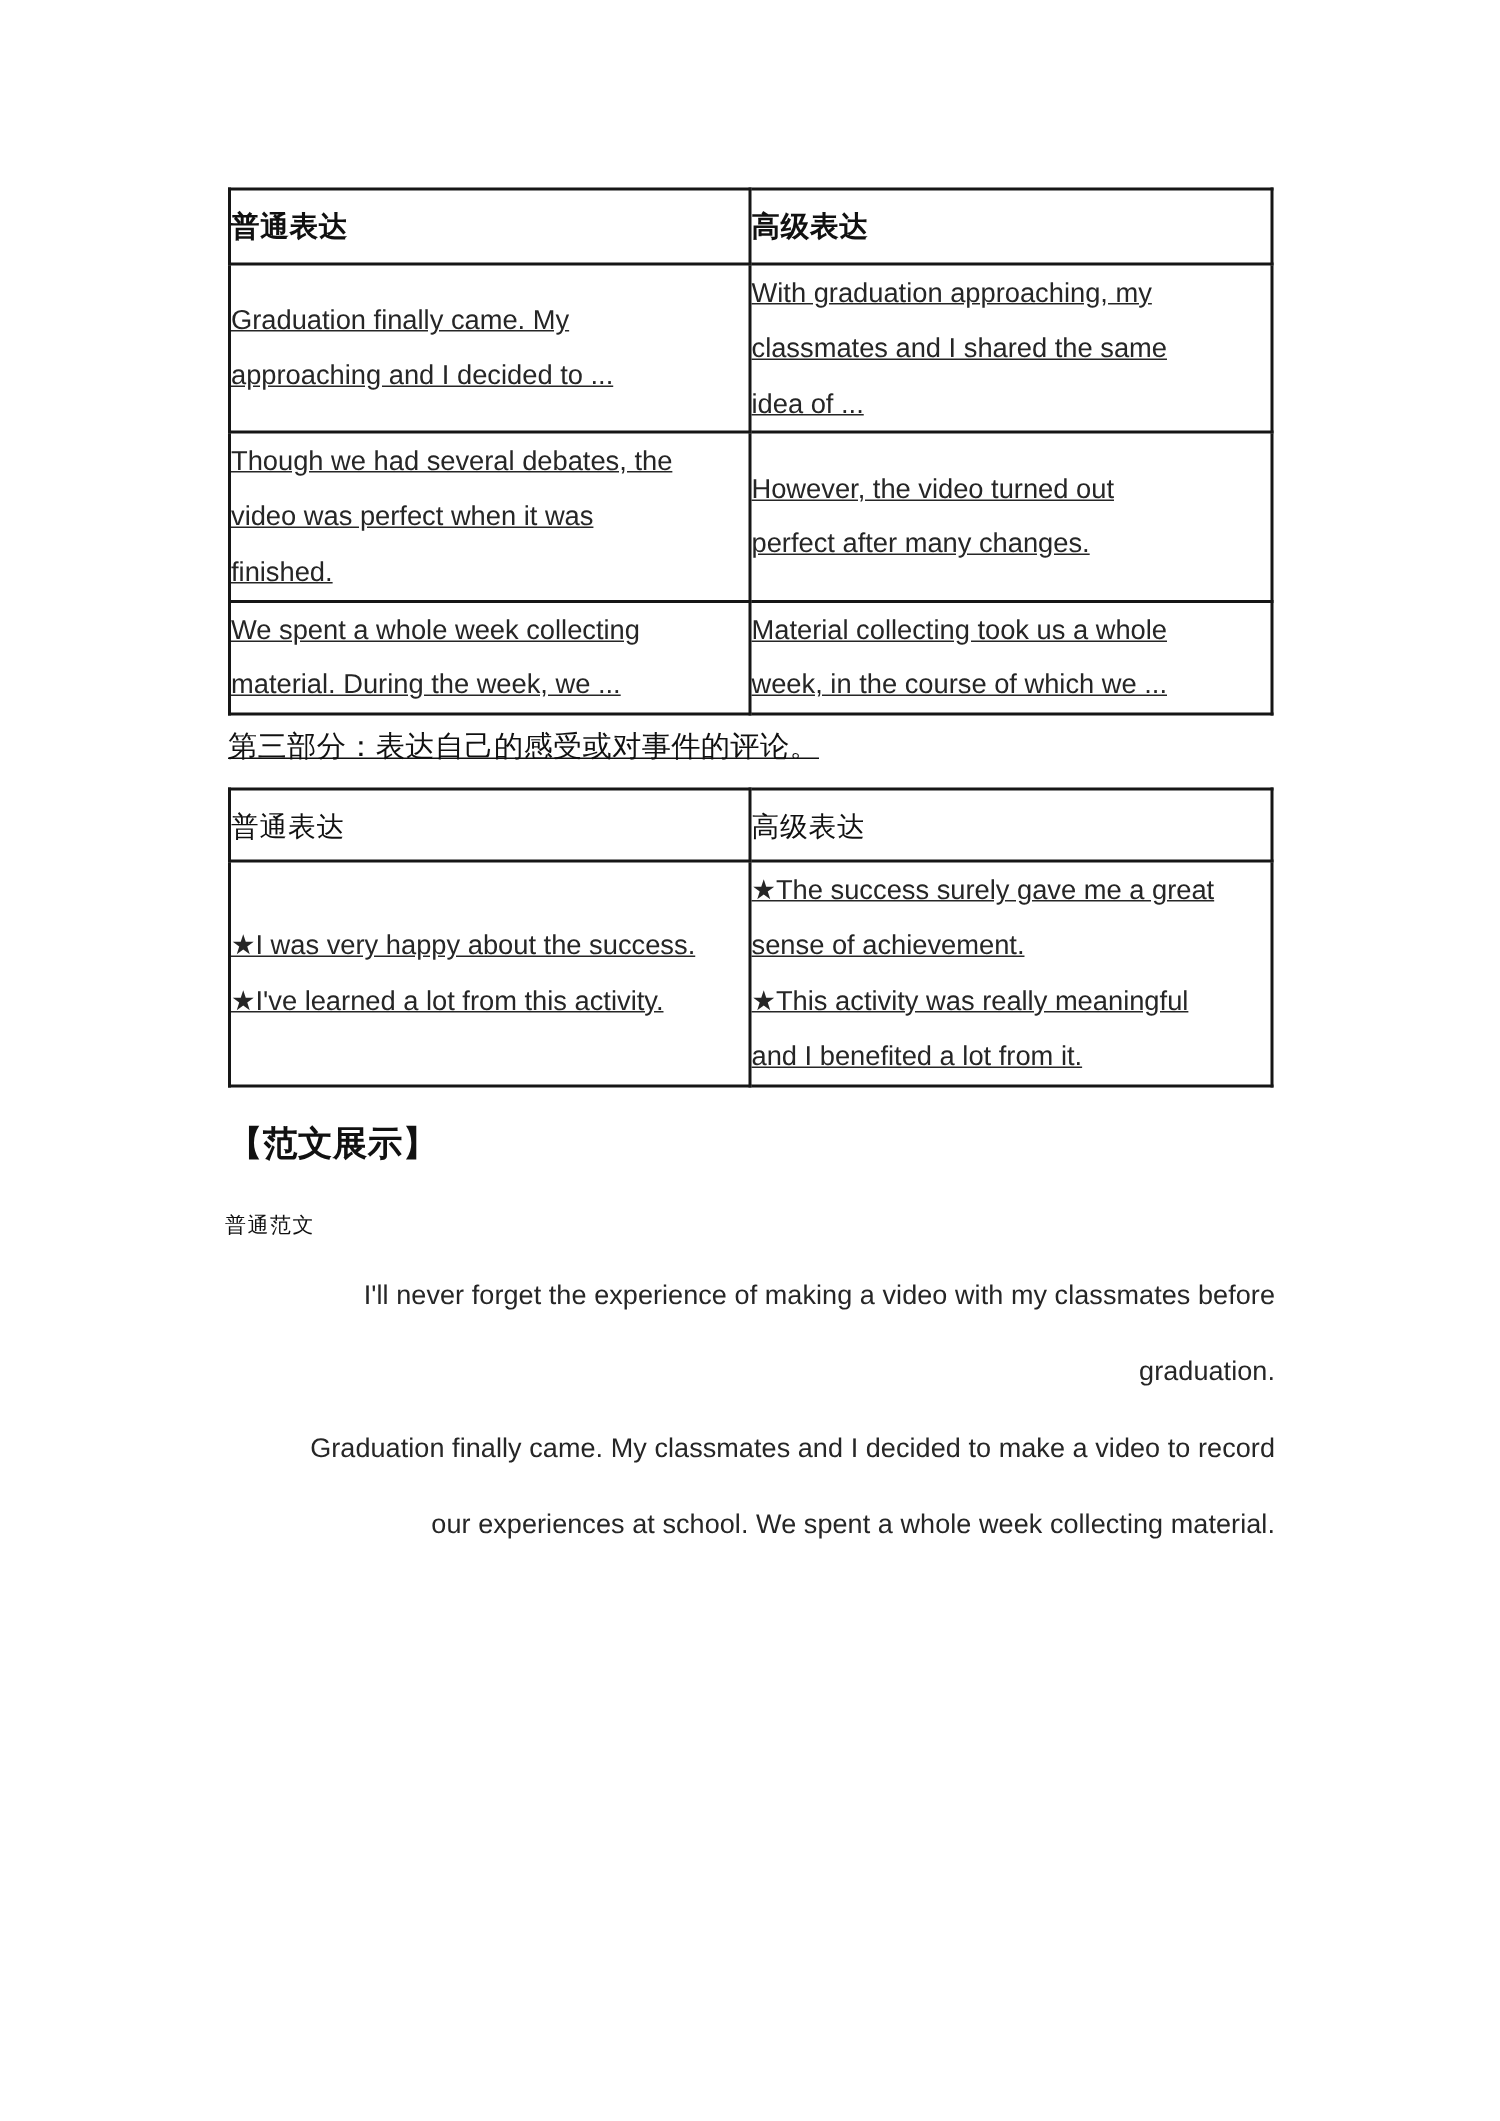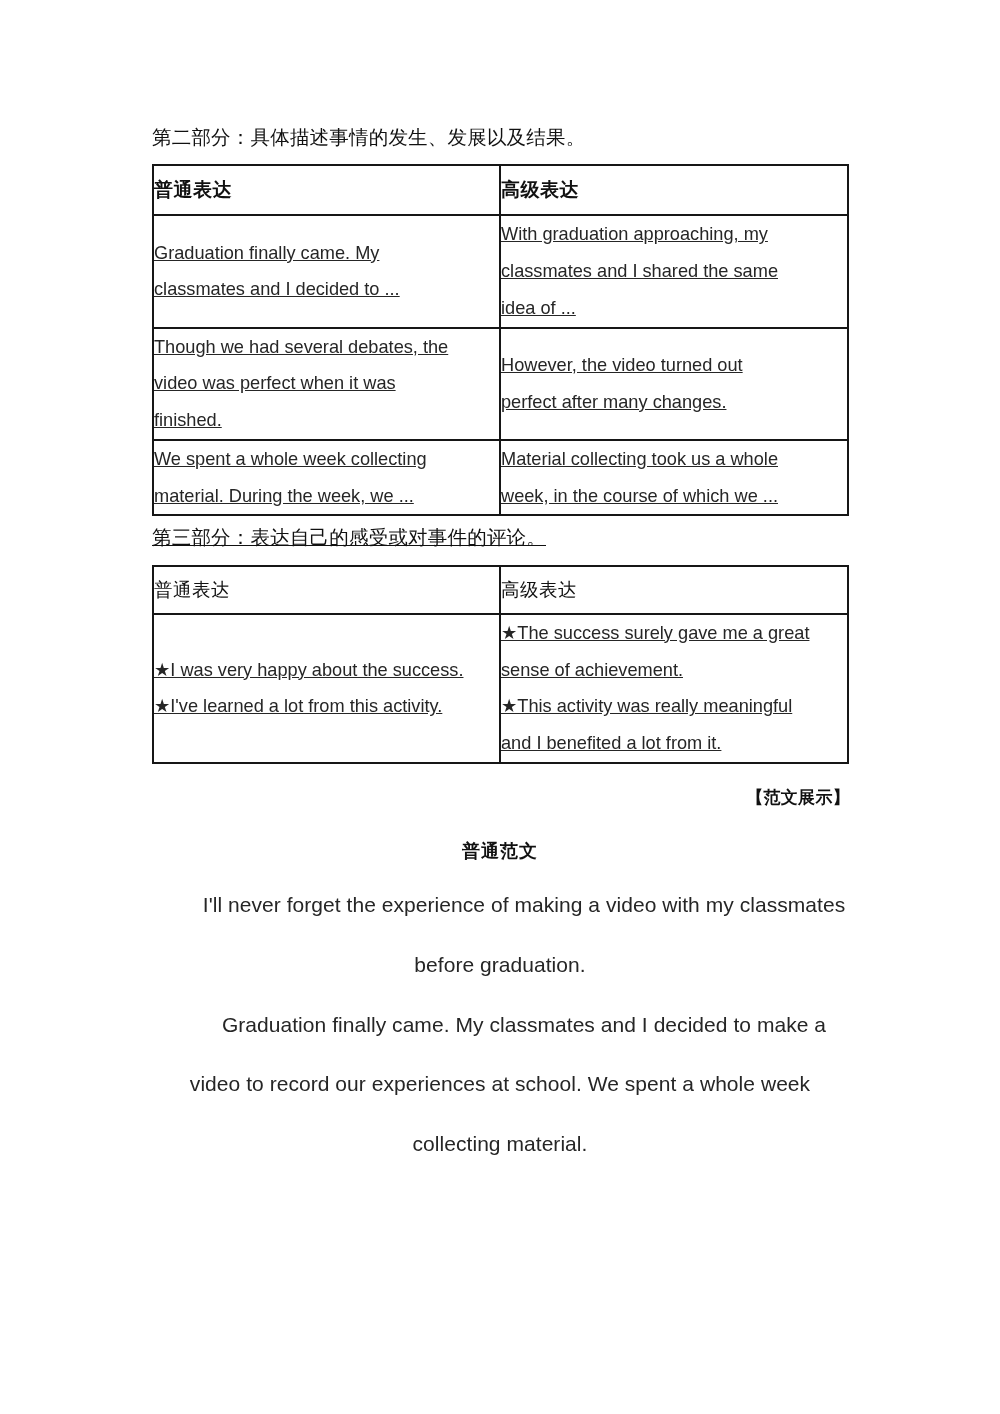--- a/index.html
+++ b/index.html
@@ -78,74 +78,71 @@
     padding: 8px 12px 8px 11px;
     vertical-align: middle;
     text-decoration: underline;
   }
   td.cell .ln { display: block; white-space: pre; }
 
   td.cell-top { vertical-align: middle; border-radius: 18px; }
 
   
   .bracket-title {
-    font-size: 17px;
+    font-size: 23px;
     font-weight: bold;
     color: #111111;
     margin: 0;
     padding: 21px 0 0 2px;
     letter-spacing: 0.3px;
     white-space: pre;
-    text-align: right;
   }
   .center-title {
-    font-size: 18px;
-    font-weight: bold;
-    text-align: center;
+    font-size: 14px;
+    font-weight: normal;
     color: #111111;
     margin: 0;
     padding: 30px 0 0 0;
     letter-spacing: 1px;
   }
   .body-par {
-    font-size: 21px;
+    font-size: 18px;
     line-height: 2.85;
     color: #262626;
     margin: 0;
     padding: 12px 0 0 0;
     text-indent: 48px;
-    text-align: center;
+    text-align: right;
     letter-spacing: 0.05px;
   }
   .body-par.p2 { padding-top: 0px; }
 </style>
 </head>
 <body>
 
 <div class="page">
   <div class="content">
 
-    <p class="section-heading">第二部分：具体描述事情的发生、发展以及结果。</p>
 
     <table class="cmp">
       <colgroup>
           <col class="c1">
           <col class="c2">
         </colgroup>
       <thead>
         <tr>
           <th class="hdr">普通表达</th>
           <th class="hdr">高级表达</th>
         </tr>
       </thead>
       <tbody>
         <tr>
           <td class="cell">
             <span class="ln">Graduation finally came. My</span>
-            <span class="ln">classmates and I decided to ...</span>
+            <span class="ln">approaching and I decided to ...</span>
           </td>
           <td class="cell">
             <span class="ln">With graduation approaching, my</span>
             <span class="ln">classmates and I shared the same</span>
             <span class="ln">idea of ...</span>
           </td>
         </tr>
         <tr>
           <td class="cell">
             <span class="ln">Though we had several debates, the</span>

